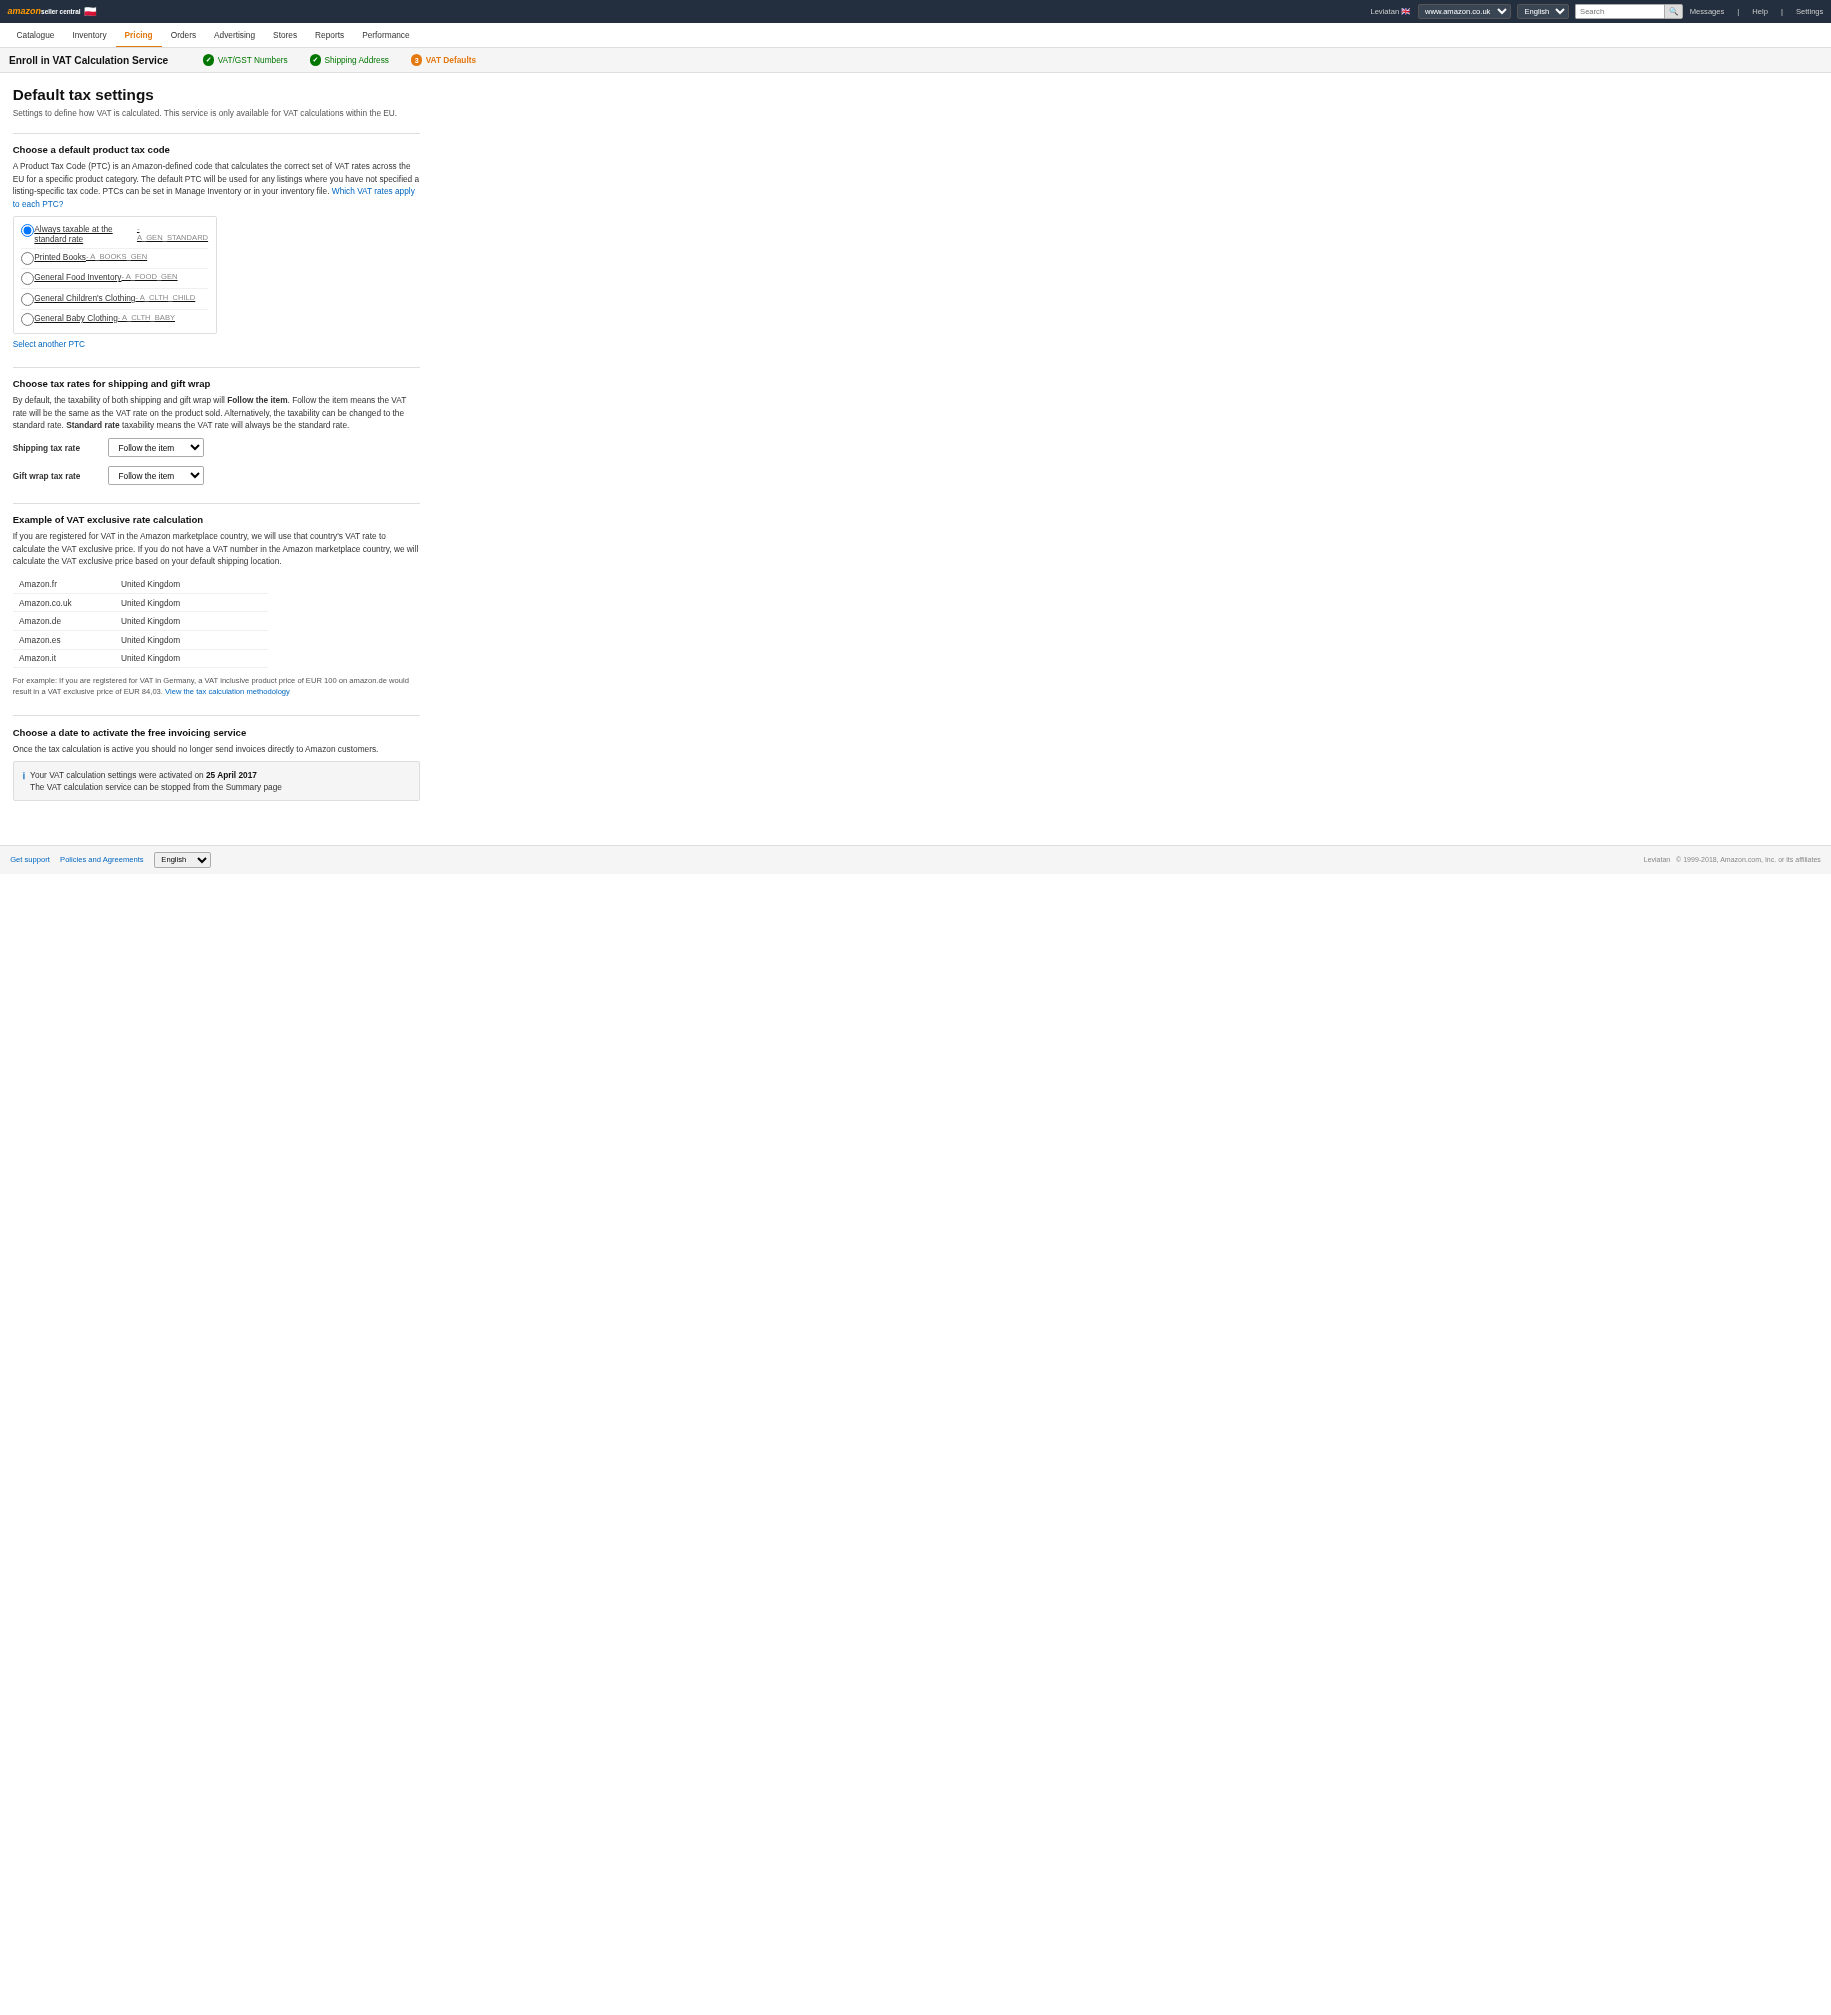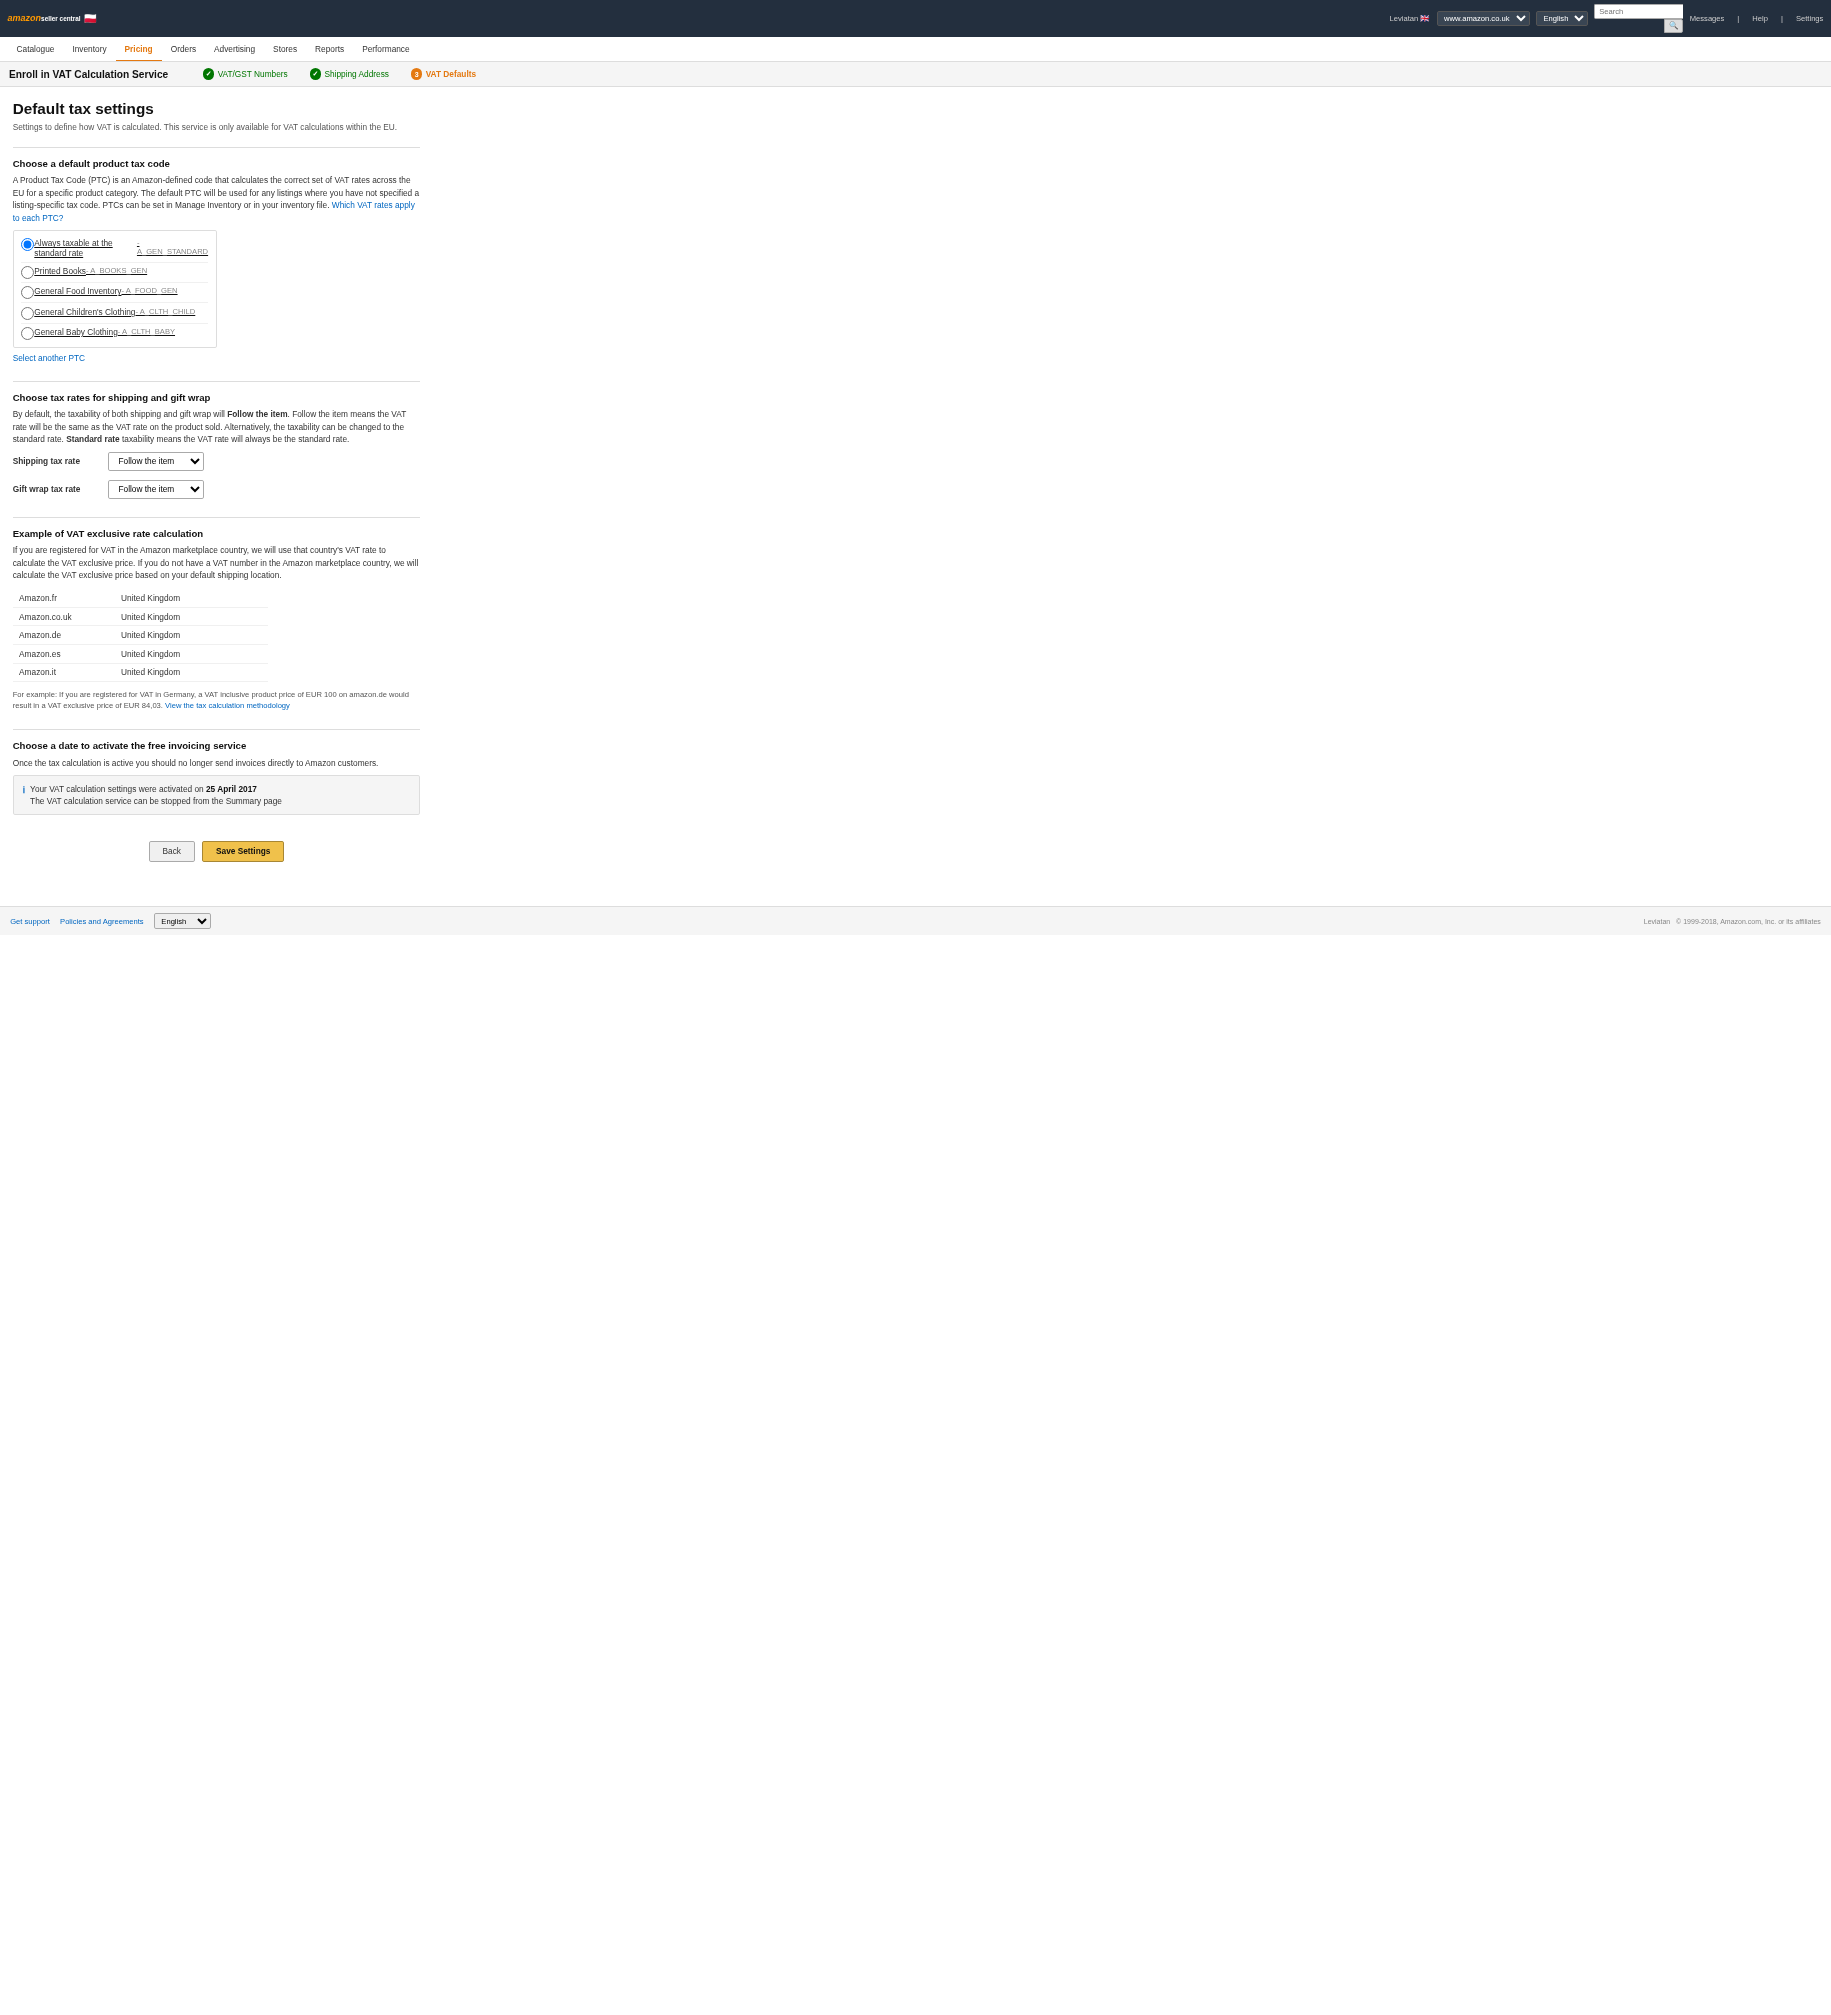--- a/index.html
+++ b/index.html
@@ -45,22 +45,21 @@
     #lang-select {
       font-size: 7.6px;
       padding: 1.3px 2.5px;
       border: 0.6px solid #555;
       background: #394553;
       color: #fff;
       border-radius: 1.9px;
     }
     #search-container {
       display: flex;
-      align-items: flex-end;
-      flex-direction: column;
+      align-items: flex-start;
     }
     #search-input {
       font-size: 7.6px;
       padding: 1.9px 3.8px;
       border: 0.6px solid #aaa;
       border-right: none;
       border-radius: 1.9px 0 0 1.9px;
       width: 89px;
     }
     #search-btn {
@@ -454,24 +453,20 @@
     <p class="section-desc">Once the tax calculation is active you should no longer send invoices directly to Amazon customers.</p>
     <div class="info-box">
       <span class="info-icon">ℹ</span>
       <div class="info-text">
         <span>Your VAT calculation settings were activated on </span><strong>25 April 2017</strong><br>
         <span>The VAT calculation service can be stopped from the Summary page</span>
       </div>
     </div>
   </div>
 
-  <div class="btn-row">
-    <button class="btn-back">Back</button>
-    <button class="btn-save">Save Settings</button>
-  </div>
 
 </div>
 
 <div id="footer">
   <a href="#">Get support</a>
   <a href="#">Policies and Agreements</a>
   <select id="footer-lang-select">
     <option>English</option>
     <option>Deutsch</option>
     <option>Français</option>

